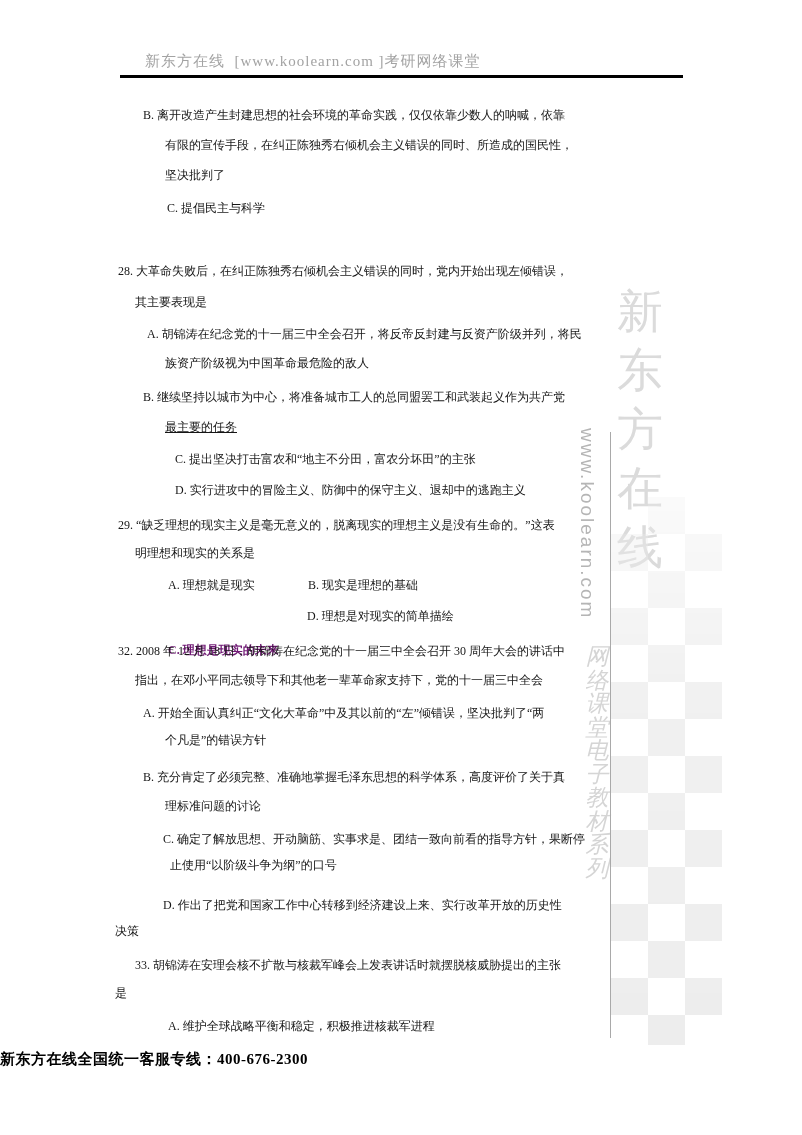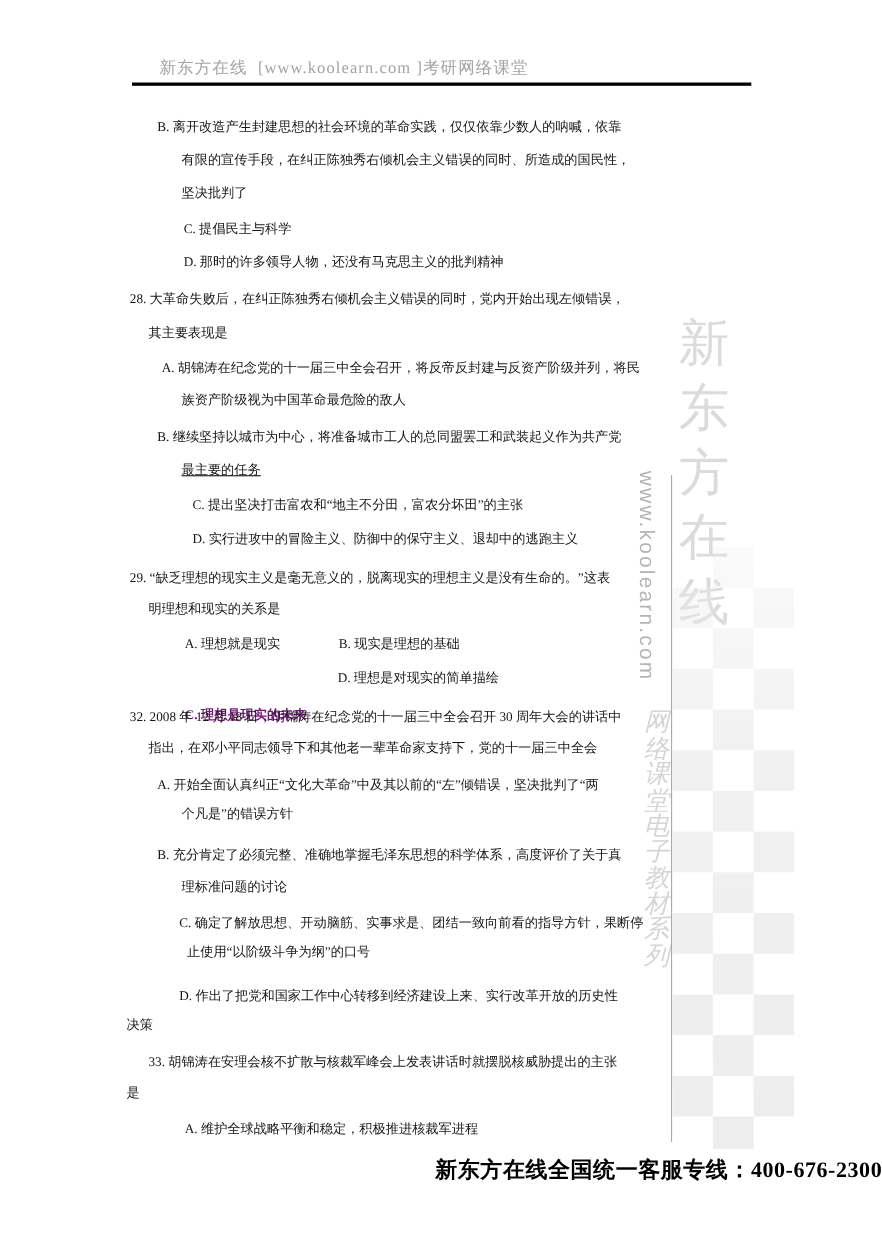--- a/index.html
+++ b/index.html
@@ -90,22 +90,22 @@
     -webkit-mask-image: linear-gradient(to bottom, rgba(0,0,0,0.25), rgba(0,0,0,0.75) 35%, rgba(0,0,0,0.95));
     mask-image: linear-gradient(to bottom, rgba(0,0,0,0.25), rgba(0,0,0,0.75) 35%, rgba(0,0,0,0.95));
     z-index: 0;
   }
   
   .footer-text {
     position: absolute;
     left: 0;
     top: 1050px;
     width: 100%;
-    text-align: right;
-    font-size: 20px;
+    text-align: left;
+    font-size: 15px;
     font-weight: bold;
     color: #000000;
     letter-spacing: 0.5px;
   }
   .content-layer { position: absolute; inset: 0; z-index: 1; }
 </style>
 </head>
 <body>
 
 <div class="page">
@@ -134,21 +134,20 @@
       <div>列</div>
     </div>
   <div class="v-line" style="background: rgb(169, 169, 169);"></div>
   <div class="checker"></div>
 
   <div class="content-layer">
       <div class="line" style="left: 143px; top: 106px; color: rgb(22, 22, 22);">B. 离开改造产生封建思想的社会环境的革命实践，仅仅依靠少数人的呐喊，依靠</div>
       <div class="line" style="left: 165px; top: 136px; color: rgb(22, 22, 22);">有限的宣传手段，在纠正陈独秀右倾机会主义错误的同时、所造成的国民性，</div>
       <div class="line" style="left: 165px; top: 166px; color: rgb(22, 22, 22);">坚决批判了</div>
       <div class="line" style="left: 167px; top: 199px; color: rgb(22, 22, 22);">C. 提倡民主与科学</div>
-      <div class="line" style="left: 167px; top: 229px; color: rgb(22, 22, 22);">D. 那时的许多领导人物，还没有马克思主义的批判精神</div>
       <div class="line" style="left: 118px; top: 262px; color: rgb(22, 22, 22);">28. 大革命失败后，在纠正陈独秀右倾机会主义错误的同时，党内开始出现左倾错误，</div>
       <div class="line" style="left: 135px; top: 293px; color: rgb(22, 22, 22);">其主要表现是</div>
       <div class="line" style="left: 147px; top: 325px; color: rgb(22, 22, 22);">A. 胡锦涛在纪念党的十一届三中全会召开，将反帝反封建与反资产阶级并列，将民</div>
       <div class="line" style="left: 165px; top: 354px; color: rgb(22, 22, 22);">族资产阶级视为中国革命最危险的敌人</div>
       <div class="line" style="left: 143px; top: 388px; color: rgb(22, 22, 22);">B. 继续坚持以城市为中心，将准备城市工人的总同盟罢工和武装起义作为共产党</div>
       <div class="line" style="left: 165px; top: 418px; color: rgb(22, 22, 22); text-decoration: underline;">最主要的任务</div>
       <div class="line" style="left: 175px; top: 450px; color: rgb(22, 22, 22);">C. 提出坚决打击富农和“地主不分田，富农分坏田”的主张</div>
       <div class="line" style="left: 175px; top: 481px; color: rgb(22, 22, 22);">D. 实行进攻中的冒险主义、防御中的保守主义、退却中的逃跑主义</div>
       <div class="line" style="left: 118px; top: 516px; color: rgb(22, 22, 22);">29. “缺乏理想的现实主义是毫无意义的，脱离现实的理想主义是没有生命的。”这表</div>
       <div class="line" style="left: 135px; top: 544px; color: rgb(22, 22, 22);">明理想和现实的关系是</div>

